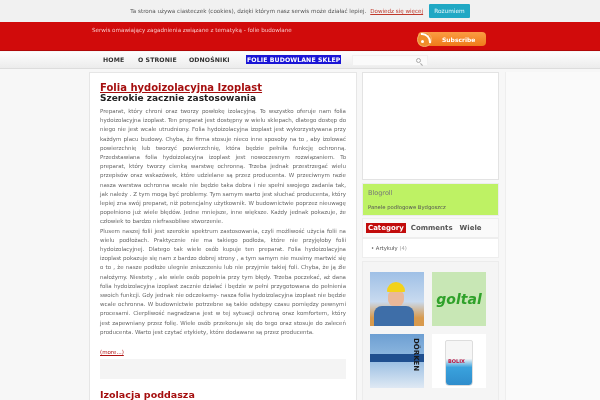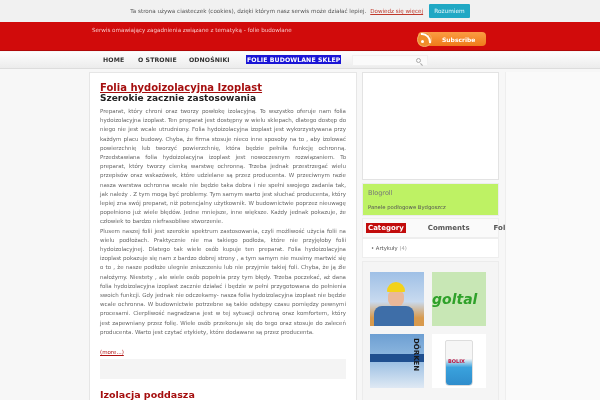--- a/index.html
+++ b/index.html
@@ -37,32 +37,32 @@
   .more { font-size: 5.5px; color: #b01010; text-decoration: underline; display: block; margin-top: 12px; }
   .post-footer { margin-top: 4px; height: 20px; background: #f4f4f4; }
   .post2-title { font-size: 9.5px; font-weight: bold; color: #a50e0e; margin-top: 10px; }
 
   
   .sidebar { position: absolute; left: 362px; top: 72px; width: 137px; }
   .ad-box { height: 108px; background: #fff; border: 1px solid #e3e3e3; }
   .widget { background: #bef264; border: 1px solid #ececec; padding: 5px 5px; margin-top: 3px; }
   .widget-title { font-size: 6.5px; color: #777; }
   .blogroll-link { font-size: 5.3px; color: #555; margin-top: 7px; }
-  .tabs { background: #fafafa; border: 1px solid #eee; margin-top: 2px; padding: 4px 3px; display: flex; gap: 20px; align-items: flex-end; }
+  .tabs { background: #fafafa; border: 1px solid #eee; margin-top: 2px; padding: 4px 3px; display: flex; gap: 3px; align-items: flex-end; }
   .tab { font-size: 7px; font-weight: bold; color: #555; padding: 1px 2px; }
   .tab.active { background: #c20c0c; color: #fff; }
   .tab-panel { background: #fff; border: 1px solid #eee; padding: 6px 8px; font-size: 5.3px; color: #555; }
   .sponsors { background: #f5f5f5; border: 1px solid #ececec; margin-top: 3px; padding: 5px 5px; height: 150px; }
   .sponsor-grid { display: grid; grid-template-columns: 54px 54px; gap: 8px 8px; margin-top: 5px; margin-left: 2px; }
   .sp { width: 54px; height: 54px; position: relative; overflow: hidden; }
   .sp1 { background: linear-gradient(#9fc0e6 0%, #c8daef 55%, #d89a4d 85%); }
   .sp1 .helmet { position: absolute; left: 17px; top: 10px; width: 18px; height: 10px; background: #f3d21a; border-radius: 9px 9px 1px 1px; }
   .sp1 .face { position: absolute; left: 18px; top: 18px; width: 16px; height: 16px; background: #eab899; border-radius: 40%; }
   .sp1 .shirt { position: absolute; left: 4px; top: 34px; width: 40px; height: 20px; background: #3e6ea8; border-radius: 8px 8px 0 0; }
-  .sp2 { background: #c8e7b5; display: flex; align-items: center; justify-content: flex-start; font-weight: bold; font-style: italic; color: #2fa12a; font-size: 14px; }
+  .sp2 { background: #c8e7b5; display: flex; align-items: center; justify-content: center; font-weight: bold; font-style: italic; color: #2fa12a; font-size: 14px; }
   .sp3 { background: linear-gradient(#6d9fd2 0%, #8cb6df 40%, #dfe9f4 100%); }
   .sp3 .band { position: absolute; left: 0; top: 20px; width: 54px; height: 8px; background: #1f4f8f; }
   .sp3 .brand { position: absolute; right: 4px; top: 4px; writing-mode: vertical-rl; font-size: 7px; font-weight: bold; color: #1a1a1a; }
   .sp4 { background: #fff; }
   .sp4 .bucket { position: absolute; left: 13px; top: 6px; width: 28px; height: 46px; background: linear-gradient(#f6f6f6 0%, #f6f6f6 40%, #3aa2dd 60%, #2f8dcc 100%); border-radius: 2px 2px 4px 4px; border: 1px solid #ddd; }
   .sp4 .logo { position: absolute; left: 16px; top: 24px; font-size: 5px; font-weight: bold; color: #c0143c; }
 
   .right-col { position: absolute; left: 505px; top: 72px; width: 95px; height: 330px; background: #fafafa; border-left: 1px solid #eee; }
 </style>
 </head>
@@ -106,21 +106,21 @@
 
 <div class="sidebar">
   <div class="ad-box"></div>
   <div class="widget">
     <div class="widget-title">Blogroll</div>
     <div class="blogroll-link">Panele podłogowe Bydgoszcz</div>
   </div>
   <div class="tabs">
     <span class="tab active">Category</span>
     <span class="tab">Comments</span>
-    <span class="tab">Folia</span>
+    <span class="tab">Wiele</span>
   </div>
   <div class="tab-panel">
     <span>•</span>
     <span>Artykuły</span>
     <span style="color:#999">(4)</span>
   </div>
   <div class="sponsors">
     <div class="sponsor-grid">
       <div class="sp sp1">
         <div class="shirt"></div>

